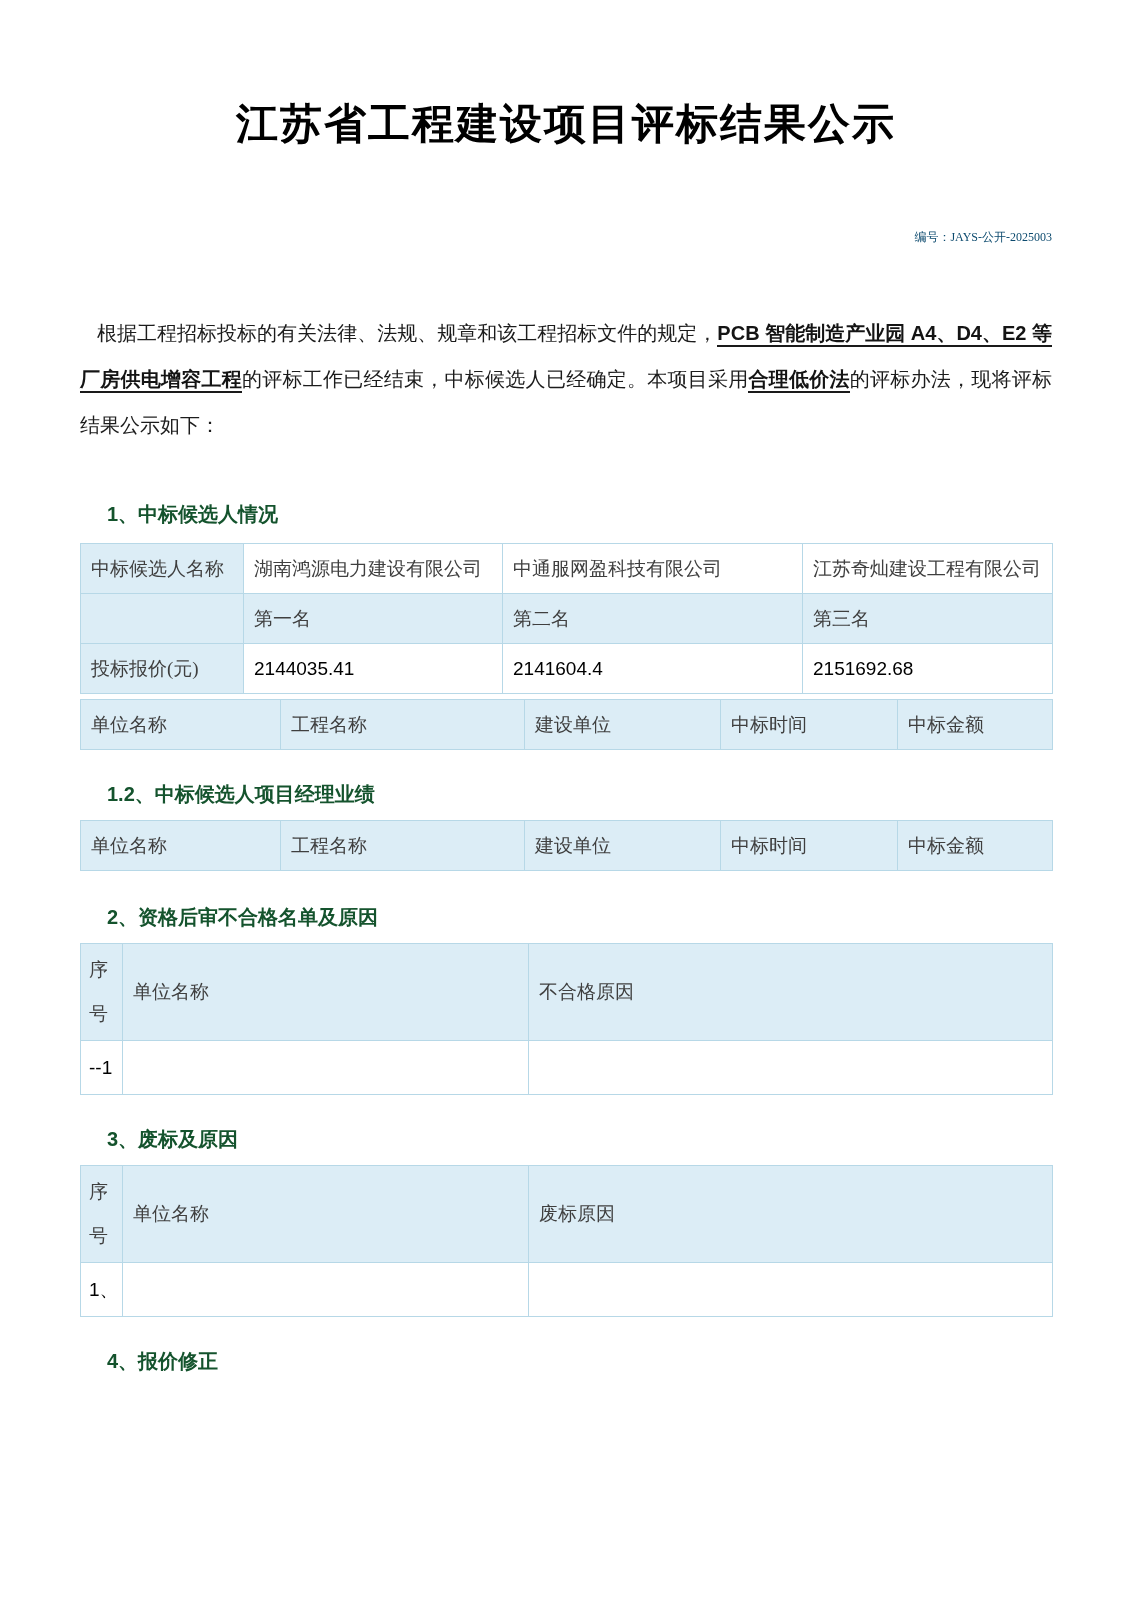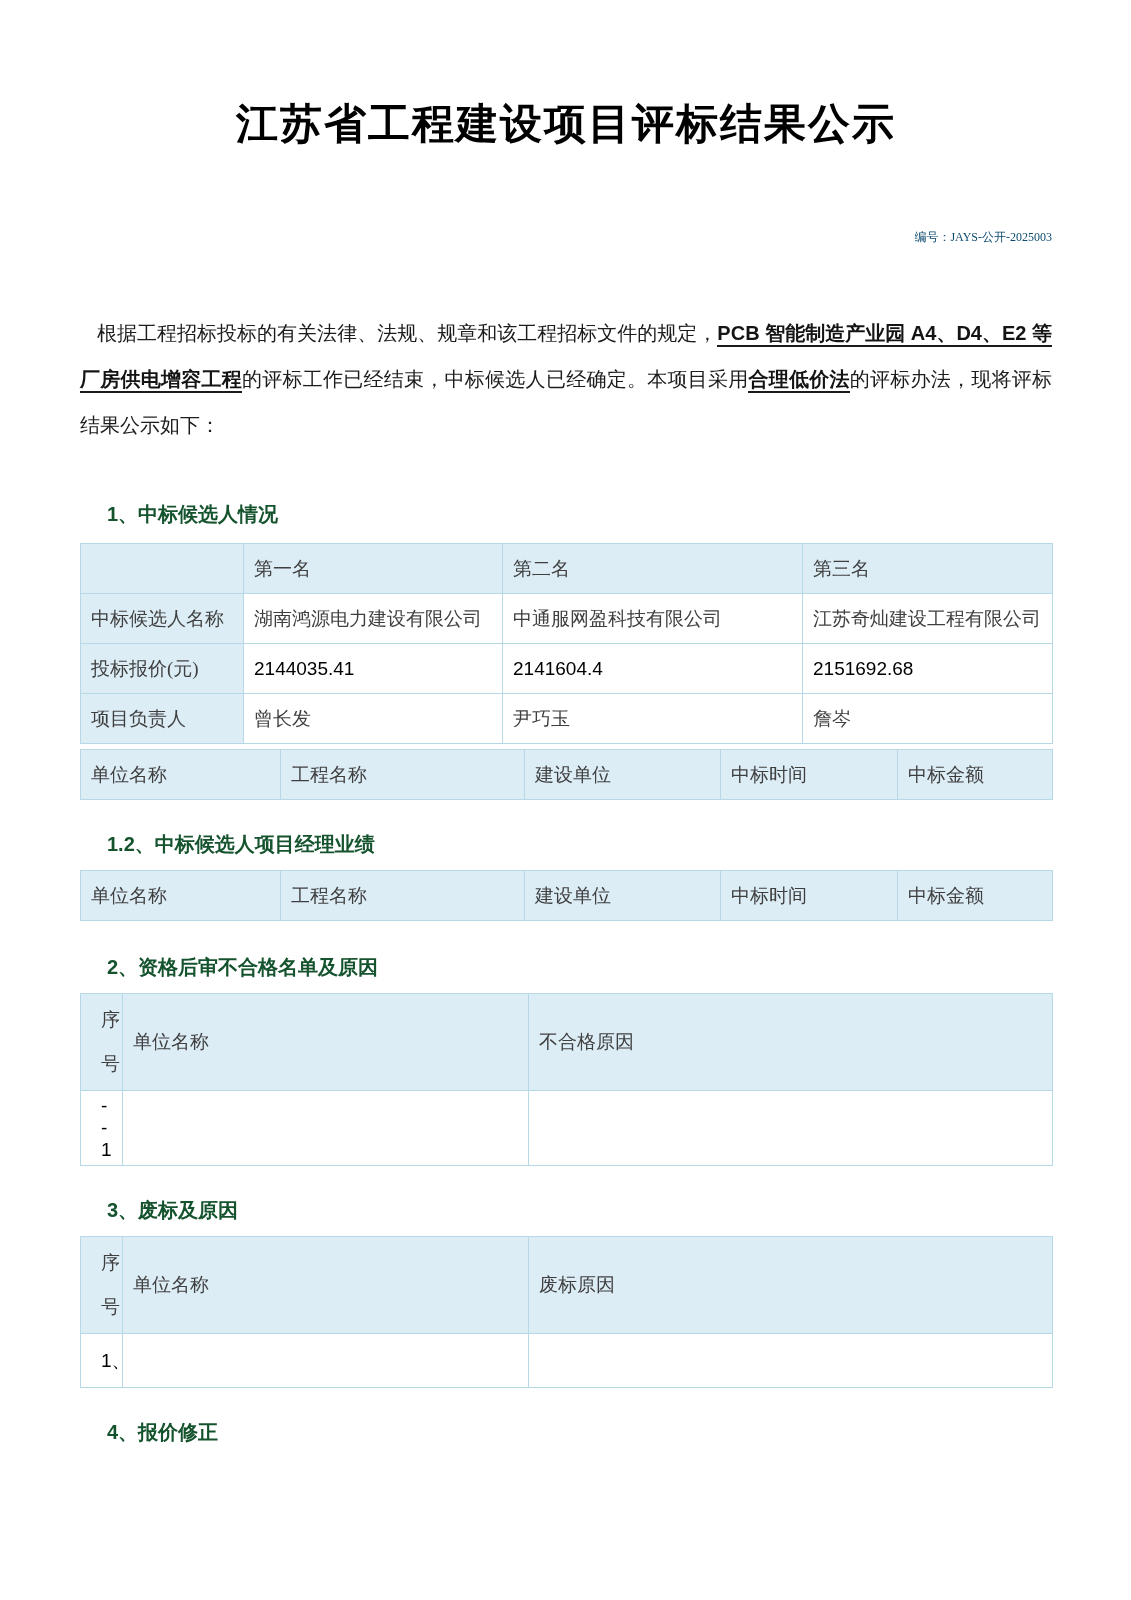--- a/index.html
+++ b/index.html
@@ -86,21 +86,21 @@
     background: #dcedf6;
   }
   .row-h50 { height: 50px; }
   .row-h87 { height: 87px; }
   .row-h54 { height: 54px; }
   .num {
     font-family: "Liberation Sans", sans-serif;
     color: #000000;
   }
   .seq-col {
-    padding: 4px 20px;
+    padding: 4px 8px;
     white-space: normal;
     word-break: break-all;
   }
   .tall-line td, .tall-line th {
     line-height: 44px;
   }
   .nowrap { white-space: nowrap; }
 </style>
 </head>
 <body>
@@ -117,42 +117,36 @@
 
   <table class="mt-tbl-1">
     <colgroup>
       <col style="width:163px">
         <col style="width:259px">
         <col style="width:300px">
         <col style="width:250px">
     </colgroup>
     <tbody>
       <tr class="row-h50">
+        <th class="hd nowrap">中标候选人名称</th>
+        <td class="nowrap">湖南鸿源电力建设有限公司</td>
+        <td class="nowrap">中通服网盈科技有限公司</td>
+        <td class="nowrap">江苏奇灿建设工程有限公司</td>
+      </tr>
+      <tr class="row-h50">
         <th class="hd"></th>
         <th class="hd">第一名</th>
         <th class="hd">第二名</th>
         <th class="hd">第三名</th>
       </tr>
       <tr class="row-h50">
-        <th class="hd nowrap">中标候选人名称</th>
-        <td class="nowrap">湖南鸿源电力建设有限公司</td>
-        <td class="nowrap">中通服网盈科技有限公司</td>
-        <td class="nowrap">江苏奇灿建设工程有限公司</td>
-      </tr>
-      <tr class="row-h50">
         <th class="hd nowrap">投标报价(元)</th>
         <td class="num">2144035.41</td>
         <td class="num">2141604.4</td>
         <td class="num">2151692.68</td>
-      </tr>
-      <tr class="row-h50">
-        <th class="hd nowrap">项目负责人</th>
-        <td>曾长发</td>
-        <td>尹巧玉</td>
-        <td>詹岑</td>
       </tr>
     </tbody>
   </table>
 
 
   <table class="mt-tbl">
     <colgroup>
       <col style="width:200px">
         <col style="width:244px">
         <col style="width:196px">

